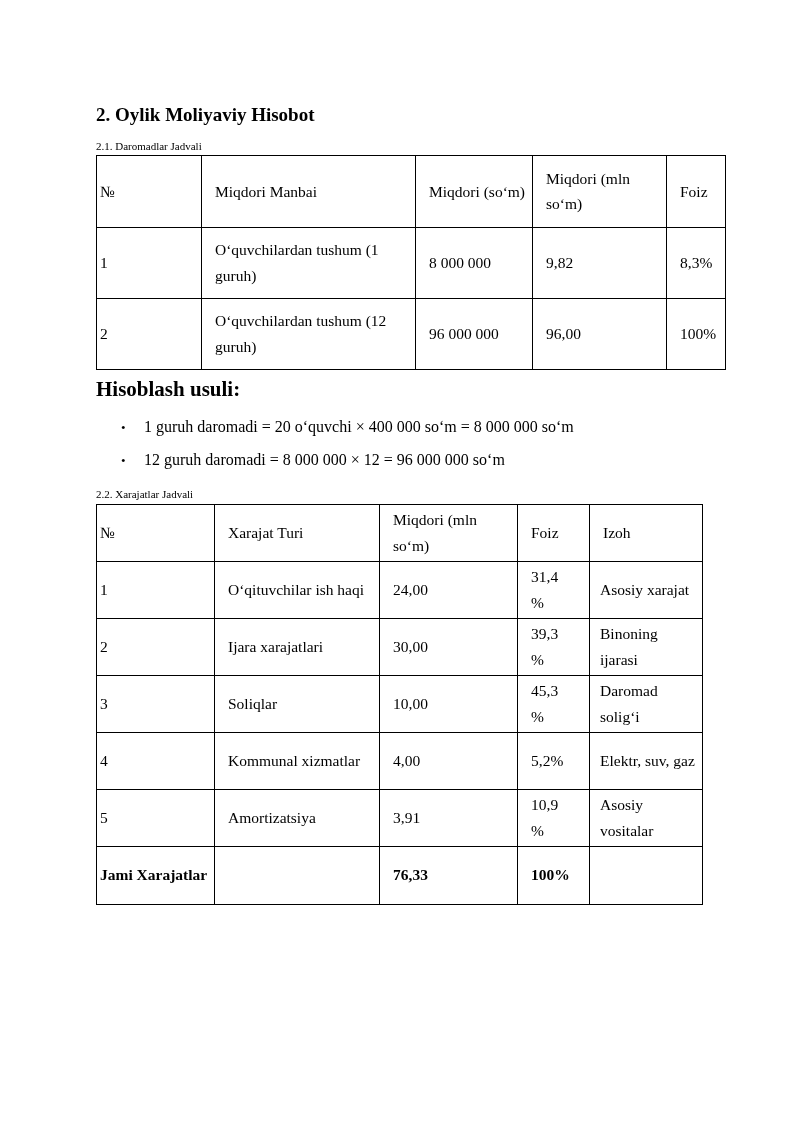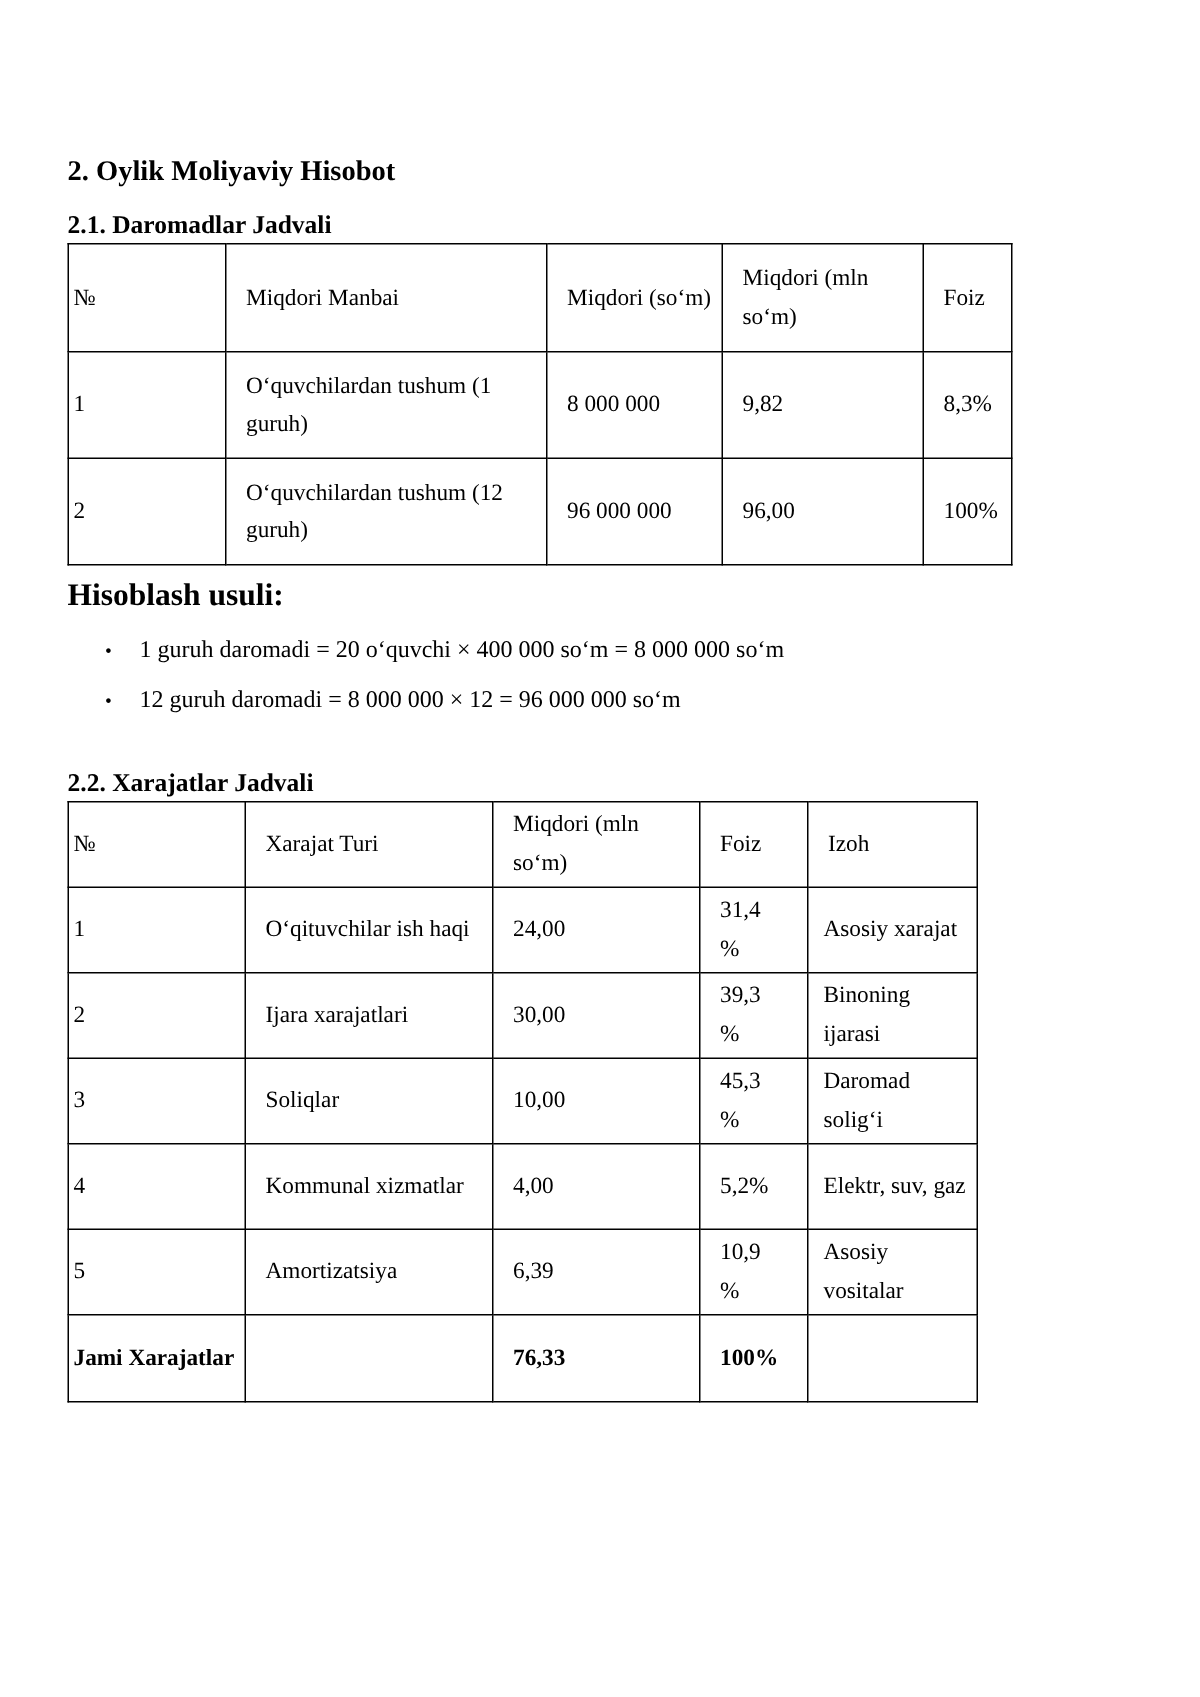--- a/index.html
+++ b/index.html
@@ -5,32 +5,32 @@
   * { box-sizing: border-box; }
   html, body { margin: 0; padding: 0; }
   body {
     width: 800px;
     height: 1131px;
     background: #ffffff;
     color: #000000;
     font-family: "Liberation Serif", serif;
   }
   .doc {
-    padding: 104px 0 0 45px;
+    padding: 104px 0 0 96px;
     width: 760px;
   }
   .h1 {
     font-size: 19px;
     font-weight: bold;
     line-height: 1.2;
     margin: 0 0 13px 0;
   }
   .h2 {
-    font-size: 17px;
-    font-weight: bold;
+    font-size: 11px;
+    font-weight: normal;
     line-height: 1.2;
     margin: 0 0 2px 0;
   }
   table {
     border-collapse: collapse;
     table-layout: fixed;
   }
   .income-table { width: 629px; }
   .expense-table { width: 606px; }
   td, th {
@@ -66,21 +66,21 @@
     padding-left: 25px;
     margin-bottom: 15px;
     font-size: 16px;
     line-height: 1.1;
   }
   .bullet-char {
     width: 23px;
     flex: 0 0 23px;
     font-size: 13px;
   }
-  .section2-heading { margin-top: 36px; }
+  .section2-heading { margin-top: 20px; }
 </style>
 </head>
 <body>
 
 <div class="doc">
 
   <div class="h1">2. Oylik Moliyaviy Hisobot</div>
 
   <div class="h2">2.1. Daromadlar Jadvali</div>
 
@@ -175,21 +175,21 @@
     <tr class="t2-row">
       <td class="col-first">4</td>
       <td>Kommunal xizmatlar</td>
       <td>4,00</td>
       <td class="pre">5,2%</td>
       <td class="col-note">Elektr, suv, gaz</td>
     </tr>
     <tr class="t2-row">
       <td class="col-first">5</td>
       <td>Amortizatsiya</td>
-      <td>6,39</td>
+      <td>3,91</td>
       <td class="pre">10,9
 %</td>
       <td class="col-note">Asosiy vositalar</td>
     </tr>
     <tr class="t2-total total-row">
       <td class="col-first">Jami Xarajatlar</td>
       <td></td>
       <td>76,33</td>
       <td>100%</td>
       <td></td>

